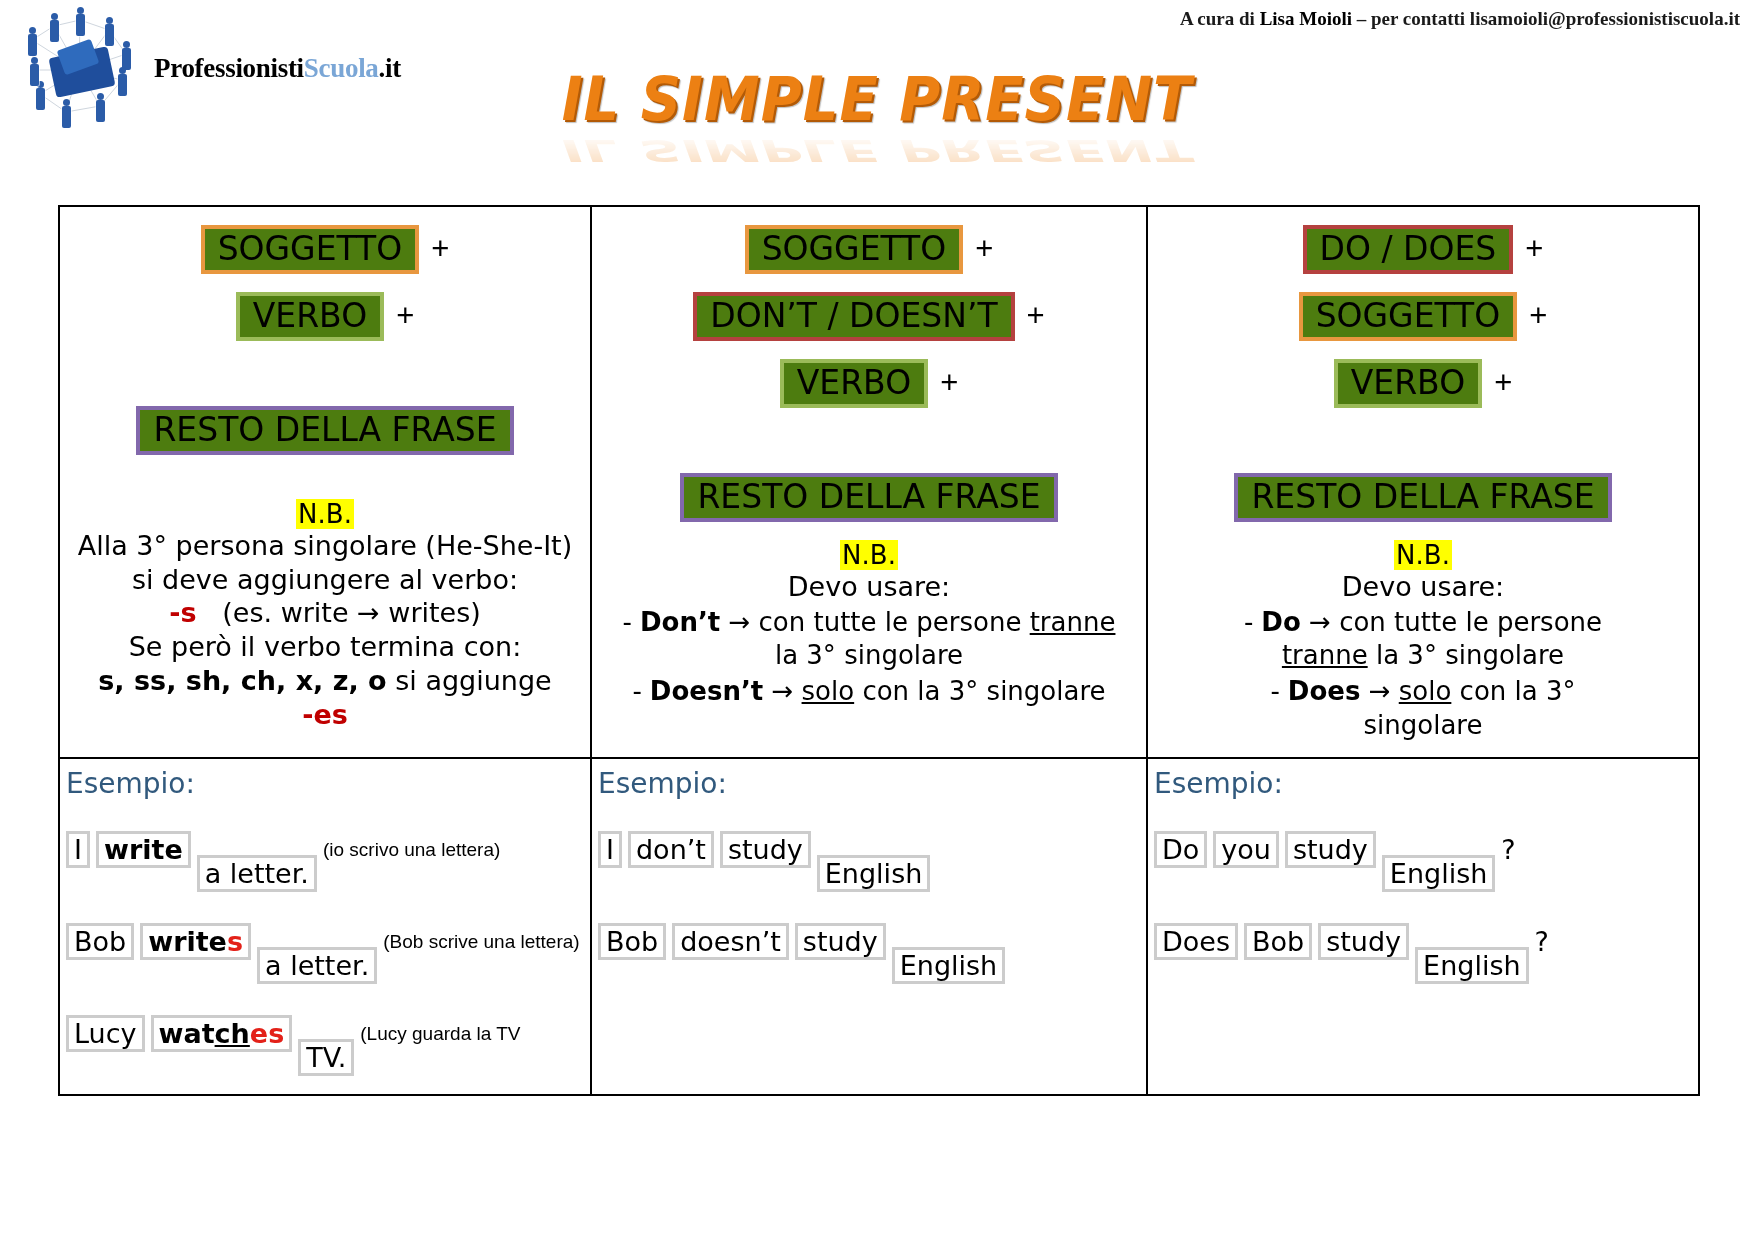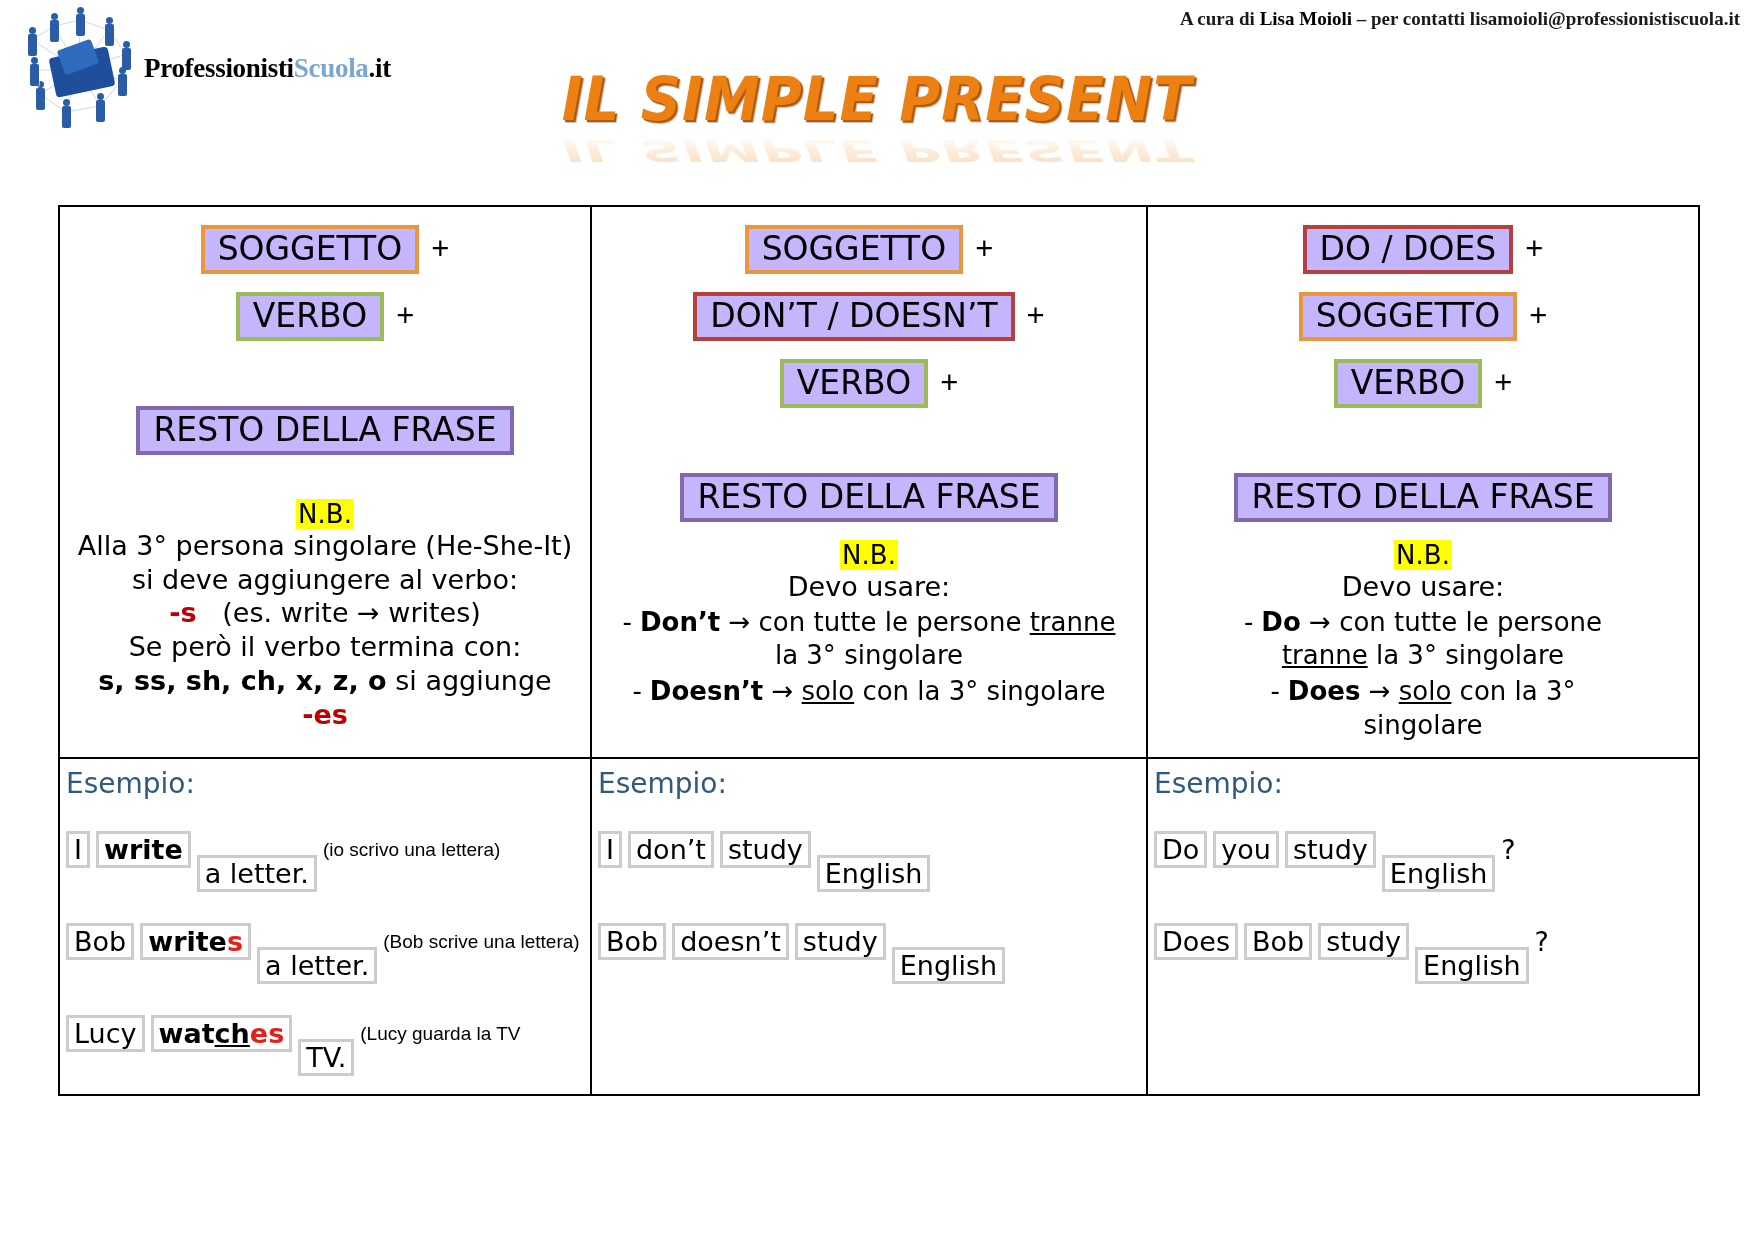--- a/index.html
+++ b/index.html
@@ -8,21 +8,21 @@
     font-family:"Liberation Sans", sans-serif;
     color:#000;overflow:hidden;position:relative;
   }
   
   .credit{
     position:absolute;top:8px;right:14px;
     font-family:"Liberation Serif", serif;
     font-size:19px;font-weight:bold;color:#1a1a1a;white-space:nowrap;
   }
   .credit .name{color:#000000;}
-  .logo-wrap{position:absolute;left:14px;top:8px;display:flex;align-items:center;}
+  .logo-wrap{position:absolute;left:14px;top:8px;display:flex;align-items:center;gap:10px;}
   .logo-mark{width:130px;height:120px;position:relative;}
   .logo-mark .node{position:absolute;width:9px;height:22px;background:#2b5ca8;border-radius:2px;
       box-shadow:0 0 0 1px rgba(255,255,255,.6);}
   .logo-mark .node:after{content:"";position:absolute;left:1px;top:-7px;width:7px;height:7px;border-radius:50%;background:#2b5ca8;}
   .logo-mark .core{position:absolute;left:38px;top:44px;width:60px;height:40px;background:#1f4e9c;
      transform:rotate(-12deg);border-radius:4px;}
   .logo-mark .core2{position:absolute;left:46px;top:36px;width:36px;height:26px;background:#2f6bbd;
      transform:rotate(-20deg);border-radius:3px;}
   .logo-mark svg{position:absolute;left:0;top:0;}
   .logo-text{
@@ -59,21 +59,21 @@
   .hdr{
     text-align:center;font-size:35px;font-weight:bold;color:#ff0000;
     padding:6px 0 8px;line-height:1.05;
     font-family:"Liberation Sans", sans-serif;
   }
   .body-cell{padding:8px 6px 12px;}
   
   .row-chip{display:flex;align-items:center;justify-content:center;gap:12px;margin:10px 0 18px;}
   .chip{
     display:inline-block;font-size:33px;line-height:1.12;padding:2px 13px;
-    border:4px solid #ccc;background:#c4b5fd;color:#000;white-space:nowrap;
+    border:4px solid #ccc;background:#4d7c0f;color:#000;white-space:nowrap;
     font-family:"DejaVu Sans", sans-serif;font-weight:400;
   }
   .plus{font-size:31px;}
   .c-orange{border-color:#e8973f;}
   .c-green{border-color:#9bbb59;}
   .c-purple{border-color:#8268ac;margin-top:47px;}
   .c-red{border-color:#b5413f;}
   
   .nb-wrap{text-align:center;margin-top:16px;}
   .nb{background:#ffff00;font-size:26px;font-weight:400;padding:0 2px;

